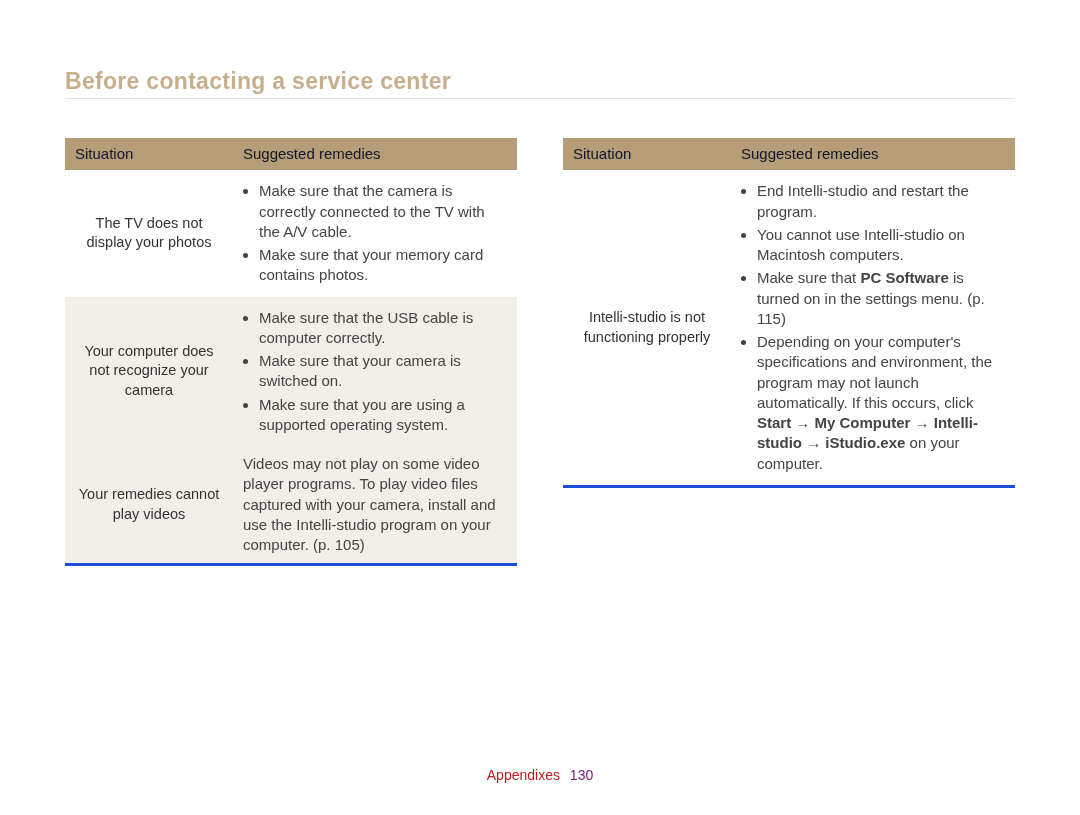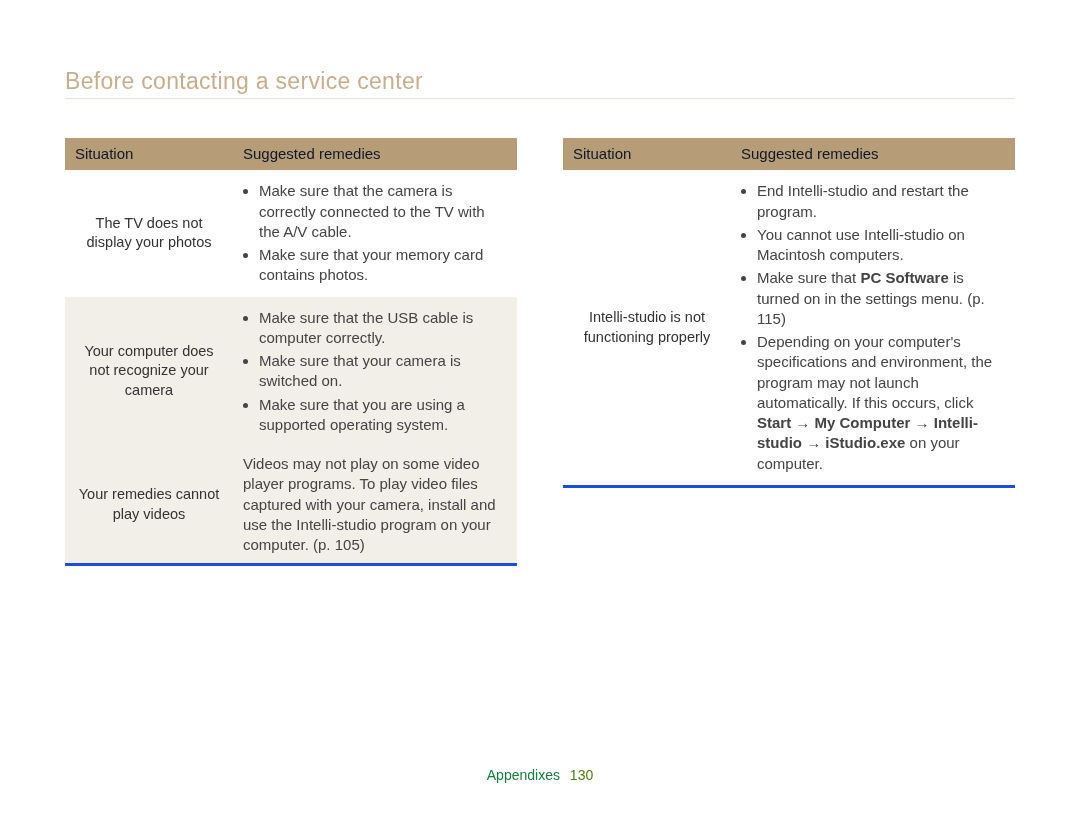--- a/index.html
+++ b/index.html
@@ -15,21 +15,21 @@
     position: relative;
     width: 1080px;
     height: 815px;
     box-sizing: border-box;
   }
   .title {
     position: absolute;
     left: 65px;
     top: 68px;
     font-size: 23px;
-    font-weight: 400;
+    font-weight: 700;
     color: #c7af8d;
     letter-spacing: 0.3px;
   }
   .title-underline {
     position: absolute;
     left: 65px;
     top: 98px;
     width: 950px;
     height: 1px;
     background: #e6e2db;
@@ -95,26 +95,26 @@
   .footer {
     position: absolute;
     left: 0;
     bottom: 32px;
     width: 1080px;
     text-align: center;
     font-size: 14px;
     color: #555;
   }
   .footer .section {
-    color: #15803d;
+    color: #b91c1c;
     margin-top: 17px;
   }
   .footer .pagenum {
     margin-left: 6px;
-    color: #4d7c0f;
+    color: #701a75;
   }
 </style>
 </head>
 <body>
 
 <div class="page">
   <div class="title">Before contacting a service center</div>
   <div class="title-underline"></div>
 
   <div class="columns">

